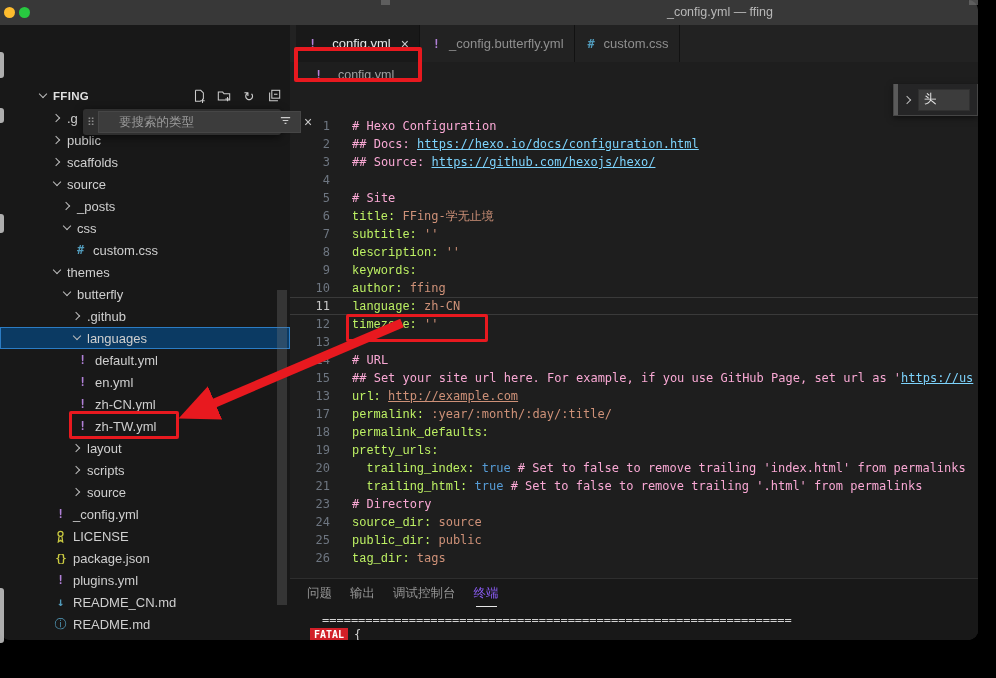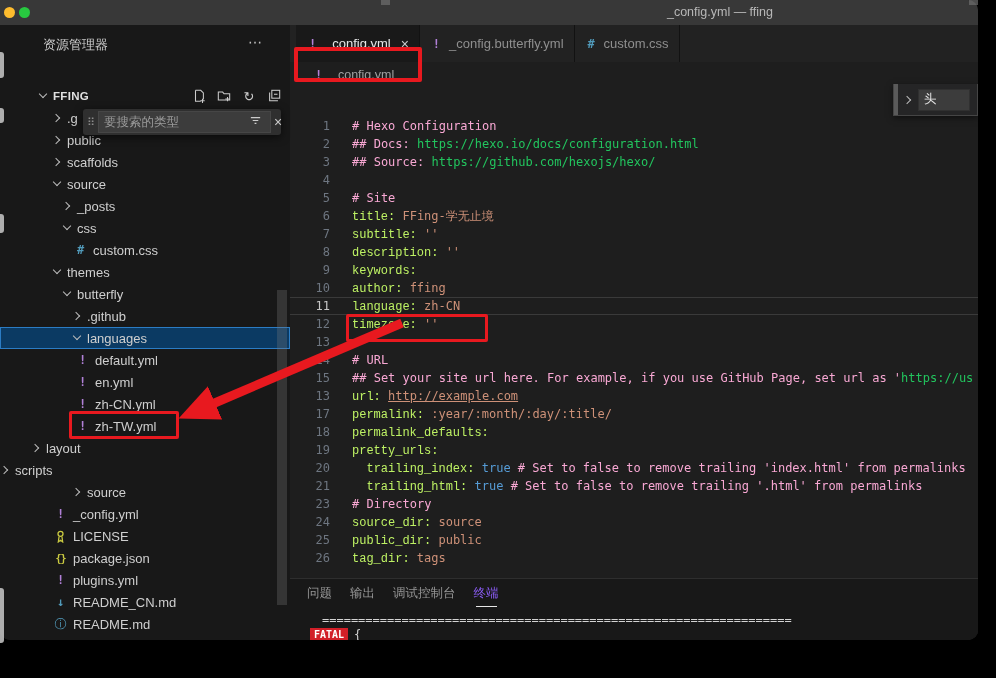--- a/index.html
+++ b/index.html
@@ -45,21 +45,21 @@
   .fi.md  { color:#519aba; }
   .fi.info{ color:#519aba; font-weight:normal; }
   .fi.lic svg { display:block; margin:0 auto; }
 
   
   #tree-search { position:absolute; left:83px; top:84px; width:198px; height:26px;
     background:#2f2f2f; border-radius:3px; box-shadow:0 2px 8px rgba(0,0,0,.6);
     display:flex; align-items:center; z-index:5; }
   #tree-search .dots { color:#8a8a8a; font-size:11px; margin:0 3px 0 4px; }
   #tree-search input { flex:1; height:22px; background:#3c3c3c; border:1px solid #464646; color:#22c55e;
-    font-size:12.5px; padding:0 5px; outline:none; font-family:"Liberation Sans",sans-serif; }
+    font-size:12.5px; padding:0 20px; outline:none; font-family:"Liberation Sans",sans-serif; }
   #tree-search input::placeholder { color:#9a9a9a; }
   #tree-search .filter { margin:0 2px 0 -22px; z-index:2; }
   #tree-search .close { color:#cccccc; font-size:14px; margin:0 7px 0 10px; cursor:pointer; }
 
   #sb-scroll { position:absolute; left:277px; top:265px; width:10px; height:315px;
     background:rgba(121,121,121,.30); }
 
   
   #editor { position:absolute; left:290px; top:25px; width:688px; height:615px; background:#1e1e1e; }
 
@@ -84,21 +84,21 @@
     font-size:12.5px; padding:0 5px; outline:none; font-family:"Liberation Sans",sans-serif; }
 
   
   #code { position:absolute; left:0; top:92px; width:100%; height:461px; overflow:hidden;
     font-family:"DejaVu Sans Mono", monospace; font-size:12px; }
   .cl { height:18px; line-height:18px; display:flex; white-space:pre; }
   .cl .ln { width:40px; flex:none; text-align:right; padding-right:0; color:#6e7681; }
   .cl .lt { padding-left:22px; flex:1; }
   .cl.cur { box-shadow:inset 0 1px 0 #3a3a3a, inset 0 -1px 0 #3a3a3a; }
   .cl.cur .ln { color:#c6c6c6; }
-  .tc-c { color:#f9a8d4; } .tc-cu { color:#22c55e; }
+  .tc-c { color:#f9a8d4; } .tc-cu { color:#7dd3fc; text-decoration:underline; }
   .tc-k { color:#bef264;font-family:Liberation Mono, monospace; } .tc-v { color:#ce9178; } .tc-vu { color:#ce9178; text-decoration:underline; }
   .tc-b { color:#569cd6; } .tc-p { color:#d4d4d4; }
 
   
   #panel { position:absolute; left:0; top:553px; width:100%; height:64px; background:#181818;
     border-top:1px solid #2e2e2e; }
   #panel-tabs { position:absolute; top:6px; left:0; height:22px; display:flex; }
   .ptab { font-size:12.5px; color:#969696; margin-right:18px; position:relative; padding-bottom:6px; cursor:pointer; }
   .ptab:first-child { margin-left:17px; }
   .ptab.active { color:#8b5cf6; }
@@ -133,24 +133,20 @@
 
 <div id="window">
 
   <div id="titlebar">
     <span class="tl-dot" id="dot-y"></span>
     <span class="tl-dot" id="dot-g"></span>
     <span class="title">_config.yml — ffing</span>
   </div>
 
   <div id="sidebar">
-    <div id="explorer-head">
-      <span class="lbl">资源管理器</span>
-      <span class="more">⋯</span>
-    </div>
 
     <div id="ffing-row">
       <span class="chev d" style="margin-left:38px"></span>
       <span class="sect">FFING</span>
       <span class="head-icons">
         <span class="hicon">
           <svg width="14" height="14" viewBox="0 0 16 16" fill="none" stroke="#cccccc" stroke-width="1.2">
             <path d="M4 1.5h6l3 3V12"></path>
               <path d="M4 1.5V14h6"></path>
               <path d="M12 11v5M9.5 13.5h5"></path>
@@ -227,25 +223,25 @@
           <span>en.yml</span>
         </div>
         <div class="trow" style="padding-left: 76px;">
           <span class="fi yml">!</span>
           <span>zh-CN.yml</span>
         </div>
         <div class="trow" style="padding-left: 76px;">
           <span class="fi yml">!</span>
           <span>zh-TW.yml</span>
         </div>
-        <div class="trow" style="padding-left: 31px;">
+        <div class="trow" style="padding-left: 72px;">
           <span class="chev r"></span>
           <span>layout</span>
         </div>
-        <div class="trow" style="">
+        <div class="trow" style="padding-left: 72px;">
           <span class="chev r"></span>
           <span>scripts</span>
         </div>
         <div class="trow" style="padding-left: 72px;">
           <span class="chev r"></span>
           <span>source</span>
         </div>
         <div class="trow" style="padding-left: 54px;">
           <span class="fi yml">!</span>
           <span>_config.yml</span>

